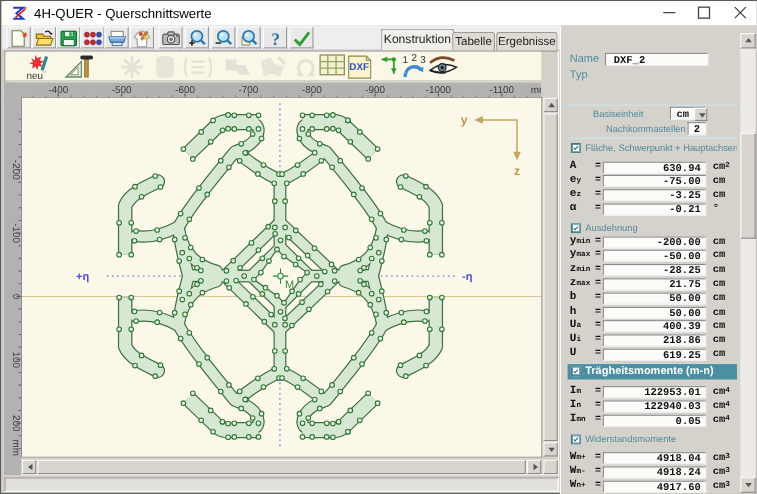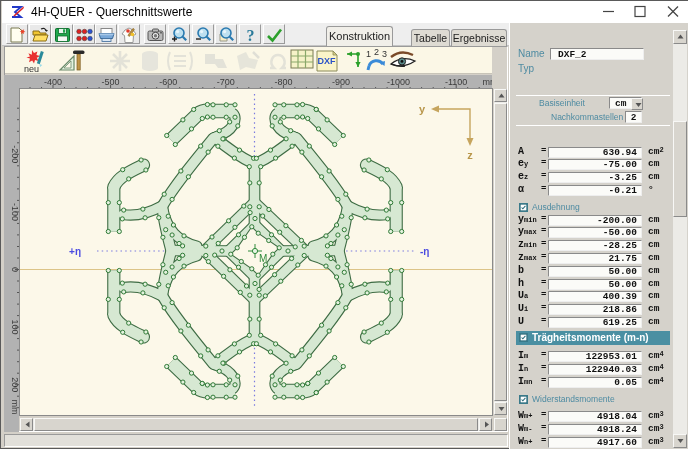--- a/index.html
+++ b/index.html
@@ -113,21 +113,21 @@
           <circle cx="9" cy="7" r="5" fill="#bde0f0" stroke="#2a7ab0" stroke-width="1.6"></circle>
           <circle cx="7.6" cy="5.6" r="1.6" fill="#e8f6fc"></circle>
           <line x1="12.7" y1="10.7" x2="16.2" y2="14.2" stroke="#2a7ab0" stroke-width="2.2"></line>
         </svg></div>
       <div class="tb1" style="left:237px"><svg width="19" height="18" viewBox="0 0 19 18">
           <text x="9.5" y="14.5" text-anchor="middle" style="font-family:&quot;Liberation Serif&quot;,serif;font-size:16px;font-weight:bold;fill:#2a7a9a">?</text>
         </svg></div>
       <div class="tb1" style="left:261px"><svg width="19" height="18" viewBox="0 0 19 18">
           <path d="M3,10 l4.5,4.5 L16,3.5" fill="none" stroke="#2ca02c" stroke-width="2.6"></path>
         </svg></div>
-      <div class="tab on" style="left:324px;width:67px">Konstruktion</div>
+      <div class="tab on" style="left:344px;width:67px">Konstruktion</div>
       <div class="tab" style="left:409px;width:39px">Tabelle</div>
       <div class="tab" style="left:449px;width:56px">Ergebnisse</div>
     </div>
 <div id="rpanel"></div>
 <div id="pane"></div>
 <div id="row2">
       <div class="tb2" style="left:18px;width:30px"><svg width="30" height="26" viewBox="0 0 30 26">
           <path d="M9,2 l2,3 3.4,-1.6 -1,3.6 3.6,1 -3.2,1.8 1.8,3.2 -3.6,-1 -1,3.6 -1.8,-3.2 -3.2,1.8 1,-3.6 -3.6,-1 3.6,-1 -1.6,-3.4 3.4,1.6z" fill="#e83030"></path>
           <rect x="16" y="3" width="3" height="13" fill="#2a8a9a" transform="rotate(18 17 9)"></rect>
           <path d="M16.5,16 l2.8,1 -2.2,2z" fill="#9adae8"></path>
@@ -716,20 +716,24 @@
     <div class="ptxt" style="position:absolute;left:538px;top:97px">Basiseinheit</div>
     <div class="pfw" style="left:608px;top:96px;width:33px;height:12px;line-height:12px;padding-left:5px">cm</div>
     <div class="sbb" style="left:630px;top:97px;width:12px;height:12px">
       <svg width="13" height="13" viewBox="0 0 13 13">
         <polygon points="3.5,5 9.5,5 6.5,9" fill="#555"></polygon>
       </svg>
     </div>
     <div class="ptxt" style="position:absolute;left:550px;top:111px">Nachkommastellen</div>
     <div class="pfw" style="left:624px;top:110px;width:17px;height:12px;line-height:12px;text-align:center;padding:0">2</div>
     <div class="thr" style="top:124px"></div>
+    <div class="phdrp" style="top:127px"><svg class="cb" width="11" height="11" viewBox="0 0 11 11">
+        <rect x="0.5" y="0.5" width="10" height="10" fill="#fff" stroke="#2a6a7a"></rect>
+        <path d="M2.5,5.5 L4.5,7.5 L8.5,3" fill="none" stroke="#2a6a7a" stroke-width="1.6"></path>
+      </svg><span class="ptxt">Fläche, Schwerpunkt + Hauptachsen</span></div>
     <div class="plab" style="top:144.5px">A</div>
     <div class="peq" style="top:144.5px">=</div>
     <div class="pfield" style="top:145.5px">630.94</div>
     <div class="punit" style="top:144.5px">cm<span style="font-size:7px;vertical-align:2px">2</span></div>
     <div class="plab" style="top:157.3px">e<span style="font-size:7px">y</span></div>
     <div class="peq" style="top:157.3px">=</div>
     <div class="pfield" style="top:158.3px">-75.00</div>
     <div class="punit" style="top:157.3px">cm</div>
     <div class="plab" style="top:170.10000000000002px">e<span style="font-size:7px">z</span></div>
     <div class="peq" style="top:170.10000000000002px">=</div>

